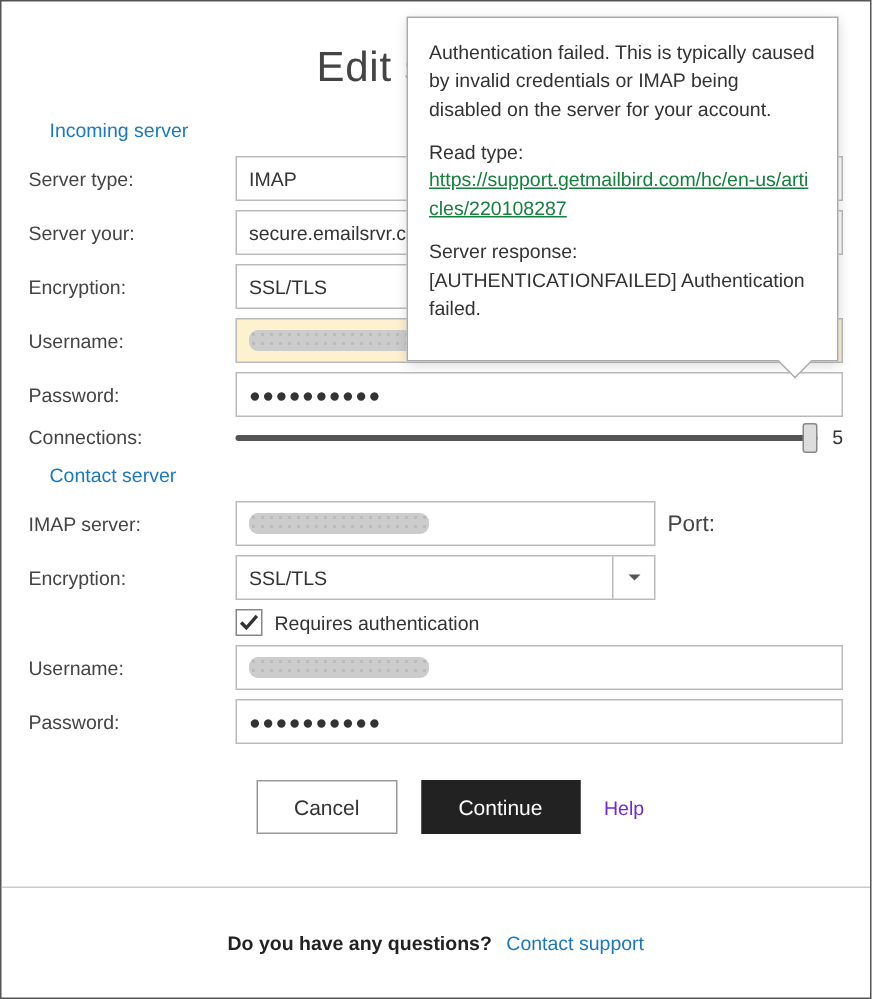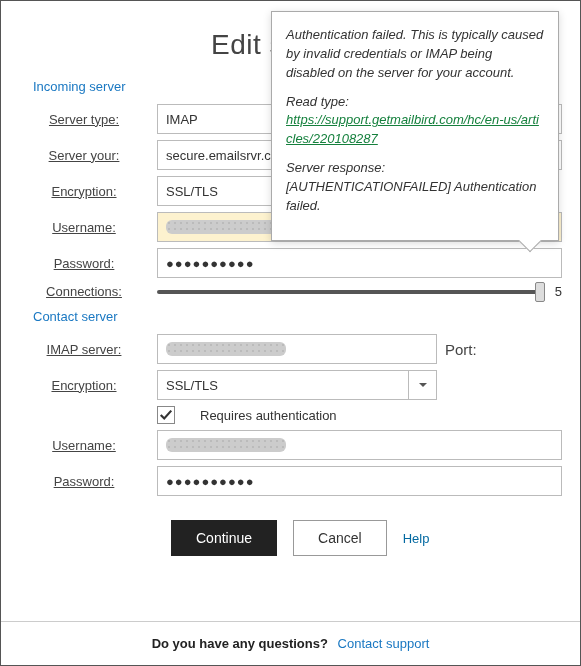--- a/index.html
+++ b/index.html
@@ -31,25 +31,24 @@
     font-size: 13px;
     margin: 10px 0 10px 14px;
   }
   .row {
     display: flex;
     align-items: center;
     margin: 6px 0;
   }
   .label {
     width: 138px;
-    text-align: center;
+    text-align: left;
     color: #444;
     padding-right: 8px;
     font-size: 13px;
-    text-decoration: underline;
   }
   .field {
     flex: 1;
     display: flex;
     align-items: center;
     gap: 8px;
   }
   input[type=text], input[type=password], .select-box {
     height: 30px;
     border: 1px solid #bbb;
@@ -90,43 +89,43 @@
     display:flex; align-items:center; gap:10px; flex:1;
   }
   .slider {
     flex:1; height:4px; background:#555; position:relative; border-radius:2px;
   }
   .slider .thumb {
     position:absolute; right:0; top:50%; transform:translate(0,-50%);
     width:10px; height:20px; background:#ddd; border:1px solid #888; border-radius:2px;
   }
   .checkbox-row {
-    display:flex; align-items:center; gap:25px; margin-left:0;text-align:right;
+    display:flex; align-items:center; gap:8px; margin-left:0;text-align:right;
   }
   .chk {
     width:18px; height:18px; border:1px solid #888; display:flex; align-items:center; justify-content:center;
     background:#fff;
   }
   .chk svg { width:14px; height:14px; stroke:#333; stroke-width:2.5; fill:none; }
   .port-label { color:#444; font-size:15px; }
   .port-input { width:60px; }
   .actions {
     display:flex; align-items:center; gap:16px;
     margin: 24px 0 0 152px;
   }
   .btn {
     height:36px; padding:0 24px; font-size:14px; cursor:pointer;
     border:1px solid #999; background:#fff; color:#333;
   }
   .btn-primary { background:#222; color:#fff; border-color:#222; }
-  .help-link { color:#0369a1; font-size:13px; cursor:pointer; }
+  .help-link { color:#6d28d9; font-size:13px; cursor:pointer; }
   .footer {
     position:absolute; bottom:0; left:0; right:0;
     border-top:1px solid #ccc;
-    text-align:center; padding:14px 0;
+    text-align:center; padding:29px 0;
     font-size:13px;
   }
   .footer b { font-weight:600; color:#222; }
   .footer a { color:#1a78c2; text-decoration:none; margin-left:6px; }
 
   
   .tooltip {
     position:absolute;
     top:10px; left:270px;
     width:288px;
@@ -142,21 +141,21 @@
   .tooltip .tail {
     position:absolute;
     bottom:-9px; right:20px;
     width:16px; height:16px;
     background:#fff;
     border-right:1px solid #aaa;
     border-bottom:1px solid #aaa;
     transform:rotate(45deg);
   }
   .tooltip a { color:#15803d; text-decoration:underline; word-break:break-all; }
-  .tooltip p { margin:0 0 10px 0;font-style:italic; }
+  .tooltip p { margin:0 0 10px 0; }
   .tooltip p:last-child { margin-bottom:0; }
 
   .w-enc { width:280px; flex:none; }
   .w-smtp { width:280px; flex:none; }
   .smtp-encryption-row .select-box { width:280px; }
 </style>
 </head>
 <body>
 
 <div class="content">
@@ -269,22 +268,22 @@
   </div>
 
   <div class="row">
     <div class="label">Password:</div>
     <div class="field">
       <input type="text" style="letter-spacing: 1px;" value="●●●●●●●●●●">
     </div>
   </div>
 
   <div class="actions">
+    <button class="btn">Cancel</button>
     <button class="btn btn-primary">Continue</button>
-    <button class="btn">Cancel</button>
     <span class="help-link">Help</span>
   </div>
 
 </div>
 
 <div class="footer">
   <b>Do you have any questions?</b>
   <a>Contact support</a>
 </div>
 

